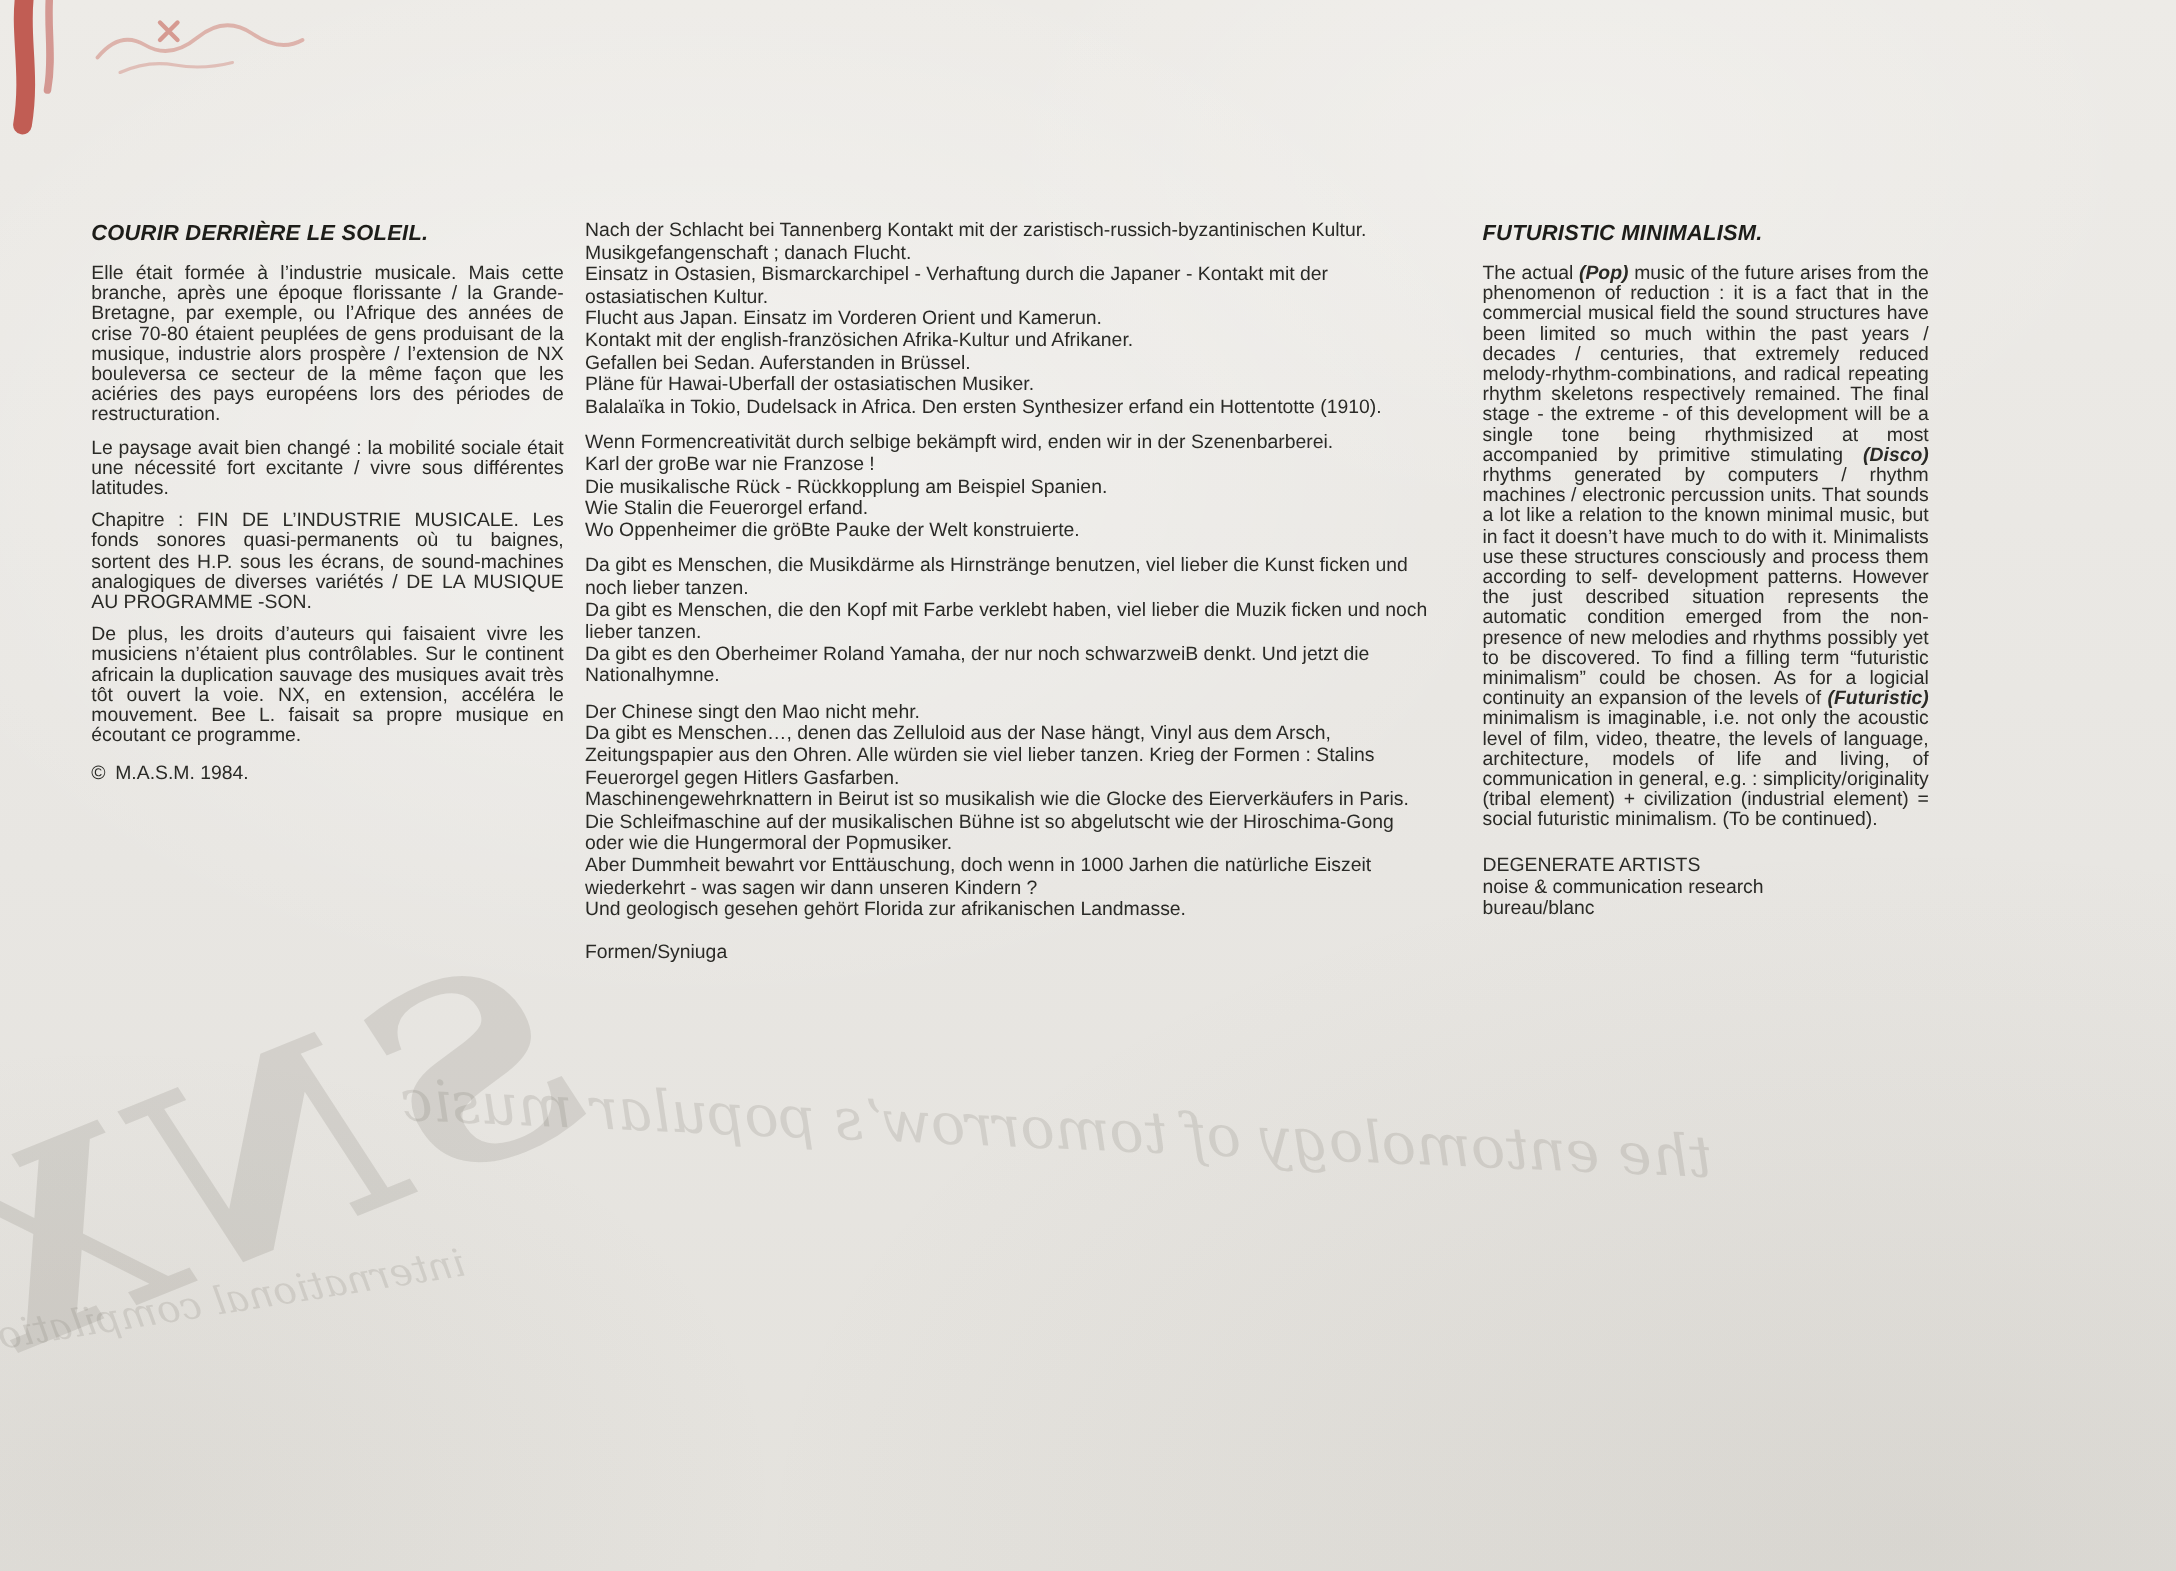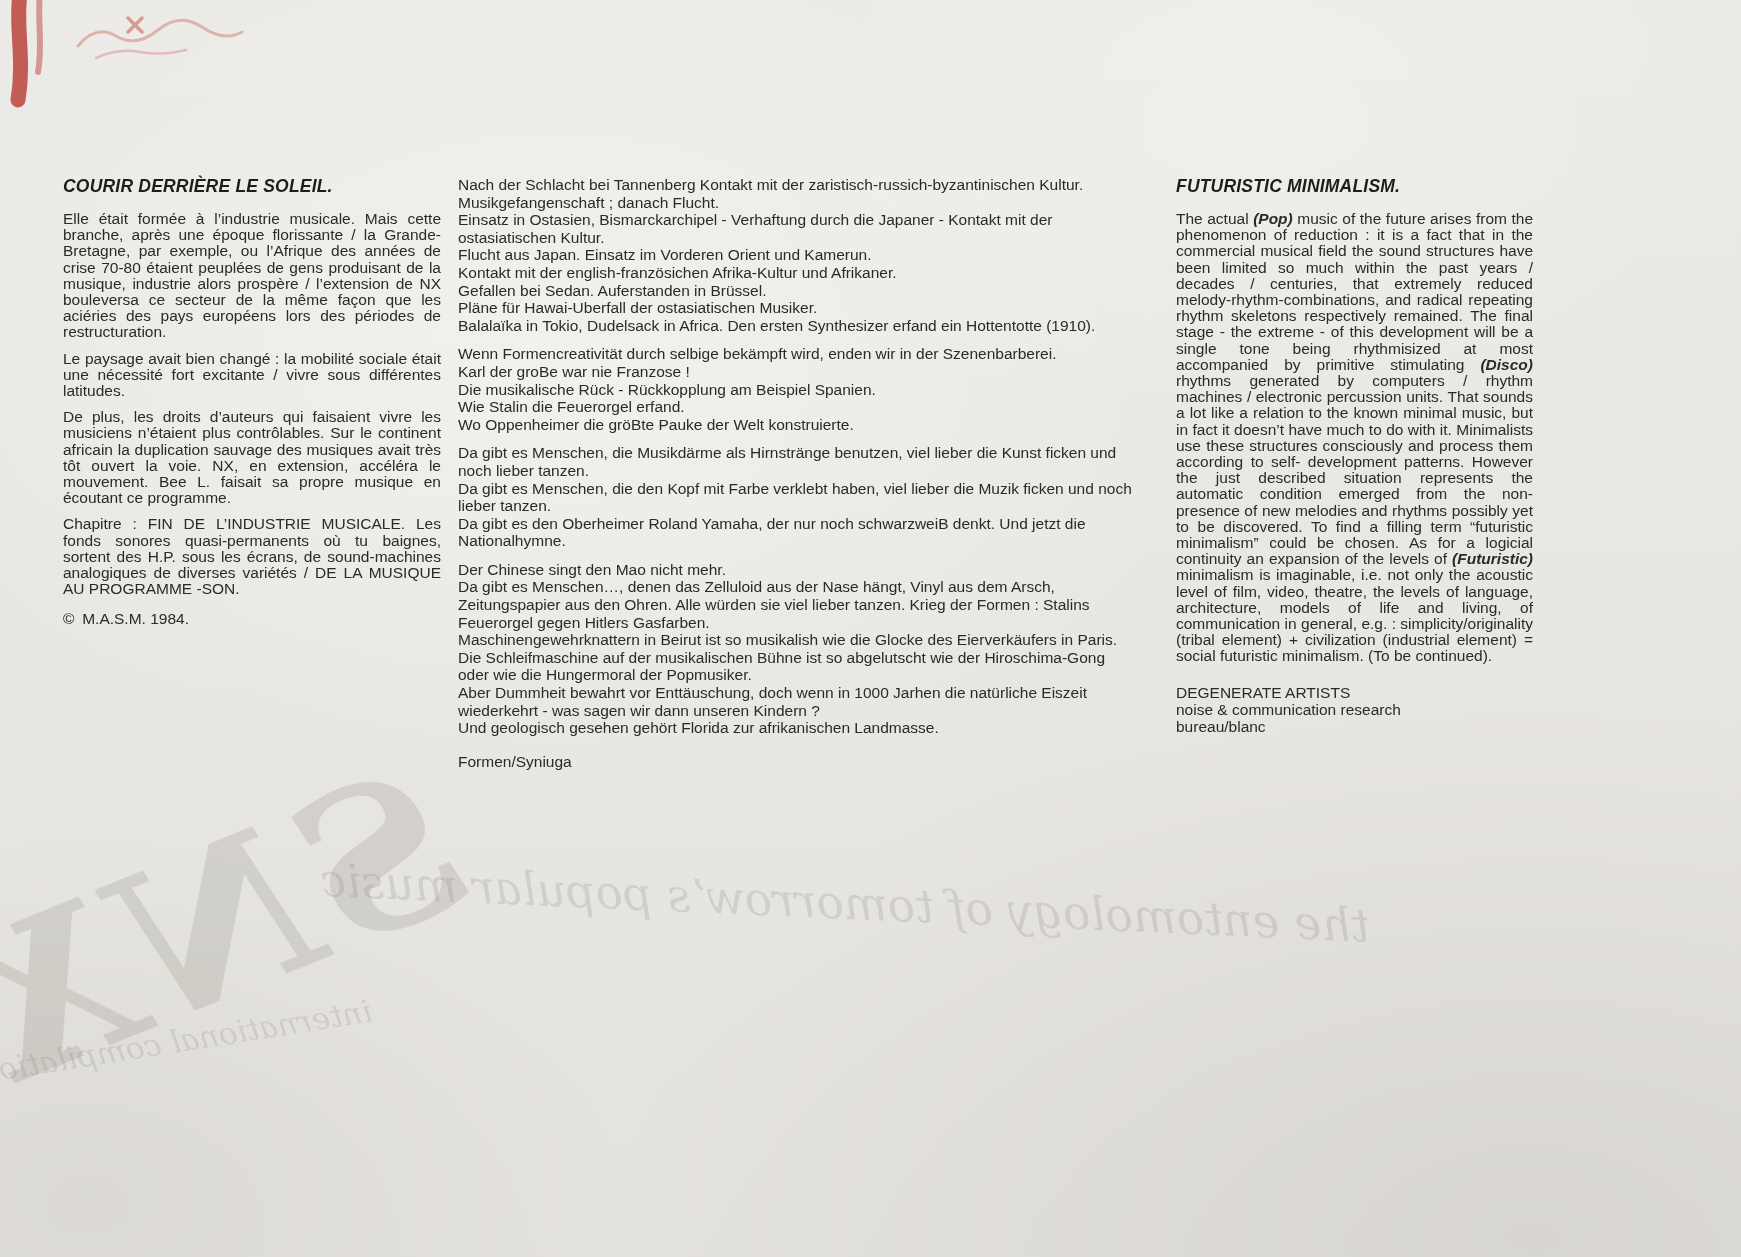--- a/index.html
+++ b/index.html
@@ -9,21 +9,21 @@
     overflow:hidden;
     background:
       radial-gradient(1100px 700px at 32% 30%, rgba(255,255,255,.38), rgba(255,255,255,0) 62%),
       radial-gradient(800px 500px at 72% 10%, rgba(255,255,255,.22), rgba(255,255,255,0) 60%),
       radial-gradient(1500px 900px at 88% 98%, rgba(110,104,94,.10), rgba(0,0,0,0) 62%),
       radial-gradient(900px 600px at 5% 95%, rgba(120,114,104,.08), rgba(0,0,0,0) 60%),
       linear-gradient(180deg,#edebe7 0%,#e8e6e2 55%,#e4e2dd 100%);
     font-family:"Liberation Sans","DejaVu Sans",sans-serif;
     color:#2a2a26;
   }
-  .col{position:absolute;top:176px;}
+  .col{position:absolute;top:176px;margin-left:10px;}
   .col-french{left:63px;width:378px;}
   .col-german{left:458px;width:678px;}
   .col-english{left:1176px;width:357px;}
   .title{
     font-style:italic;font-weight:700;font-size:17.5px;line-height:20px;
     letter-spacing:.2px;color:#1d1d19;margin:0 0 15px 0;
   }
   .col p{margin:0 0 10px 0;font-size:15.5px;line-height:16.2px;}
   .col-german p{line-height:17.6px;margin-bottom:11px;}
   .justify{text-align:justify;text-justify:inter-word;}
@@ -66,22 +66,22 @@
   </svg>
 
   <div class="ghost" id="ghost-tagline">the entomology of tomorrow’s popular music</div>
   <div class="ghost" id="ghost-snx">SNX</div>
   <div class="ghost" id="ghost-compilation">international compilation</div>
 
   <section class="col col-french">
     <h2 class="title">COURIR DERRIÈRE LE SOLEIL.</h2>
     <p class="justify">Elle était formée à l’industrie musicale. Mais cette branche, après une époque florissante / la Grande-Bretagne, par exemple, ou l’Afrique des années de crise 70-80 étaient peuplées de gens produisant de la musique, industrie alors prospère / l’extension de NX bouleversa ce secteur de la même façon que les aciéries des pays européens lors des périodes de restructuration.</p>
     <p class="justify">Le paysage avait bien changé : la mobilité sociale était une nécessité fort excitante / vivre sous différentes latitudes.</p>
+    <p class="justify">Chapitre : FIN DE L’INDUSTRIE MUSICALE. Les fonds sonores quasi-permanents où tu baignes, sortent des H.P. sous les écrans, de sound-machines analogiques de diverses variétés / DE LA MUSIQUE AU PROGRAMME -SON.</p>
     <p class="justify">De plus, les droits d’auteurs qui faisaient vivre les musiciens n’étaient plus contrôlables. Sur le continent africain la duplication sauvage des musiques avait très tôt ouvert la voie. NX, en extension, accéléra le mouvement. Bee L. faisait sa propre musique en écoutant ce programme.</p>
-    <p class="justify">Chapitre : FIN DE L’INDUSTRIE MUSICALE. Les fonds sonores quasi-permanents où tu baignes, sortent des H.P. sous les écrans, de sound-machines analogiques de diverses variétés / DE LA MUSIQUE AU PROGRAMME -SON.</p>
     <p class="copyright">© M.A.S.M. 1984.</p>
   </section>
 
   <section class="col col-german">
     <p class="prelines">Nach der Schlacht bei Tannenberg Kontakt mit der zaristisch-russich-byzantinischen Kultur. Musikgefangenschaft ; danach Flucht.
 Einsatz in Ostasien, Bismarckarchipel - Verhaftung durch die Japaner - Kontakt mit der ostasiatischen Kultur.
 Flucht aus Japan. Einsatz im Vorderen Orient und Kamerun.
 Kontakt mit der english-französichen Afrika-Kultur und Afrikaner.
 Gefallen bei Sedan. Auferstanden in Brüssel.
 Pläne für Hawai-Uberfall der ostasiatischen Musiker.

